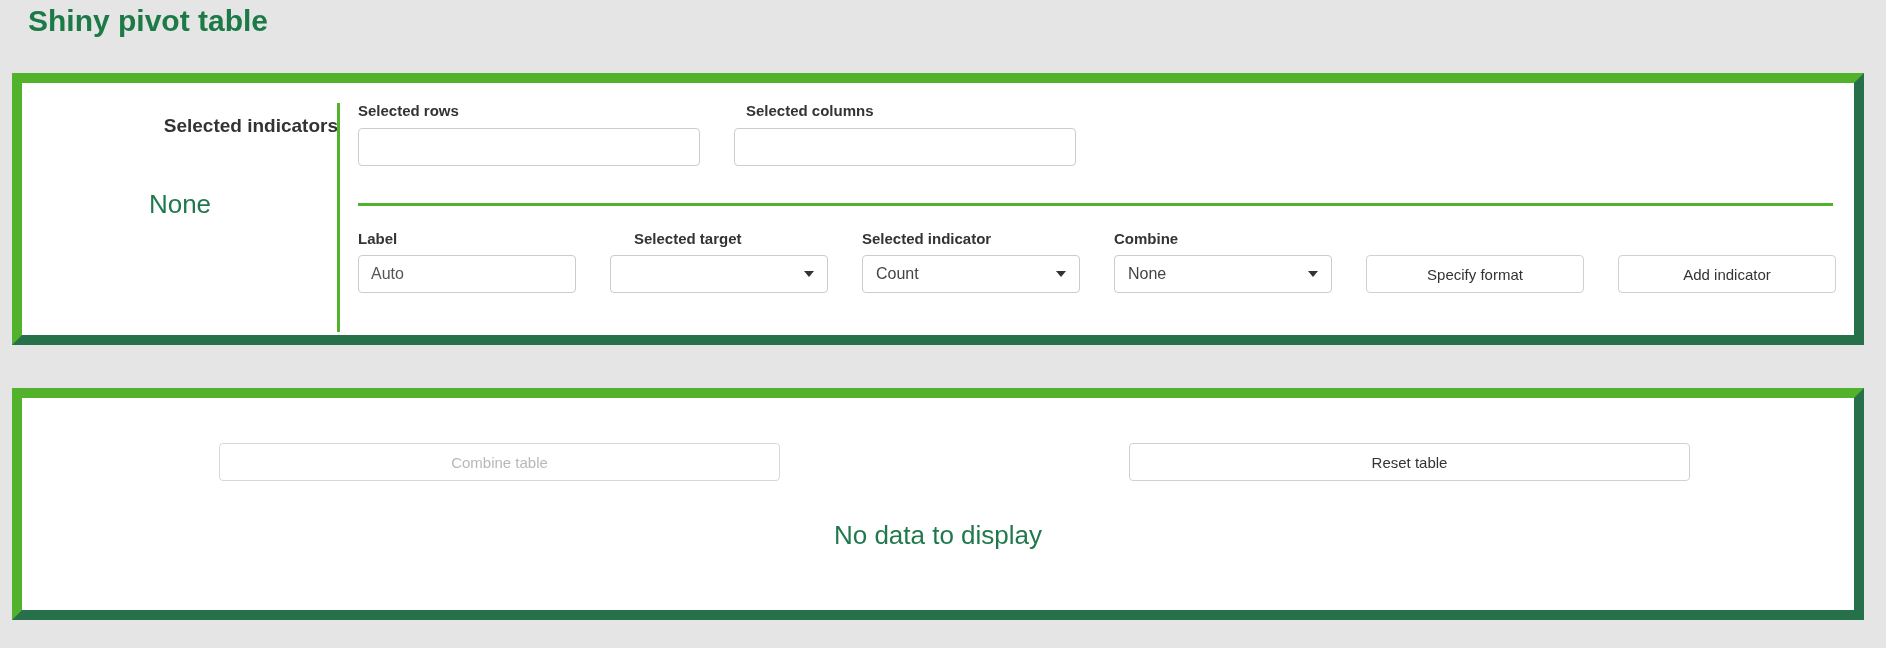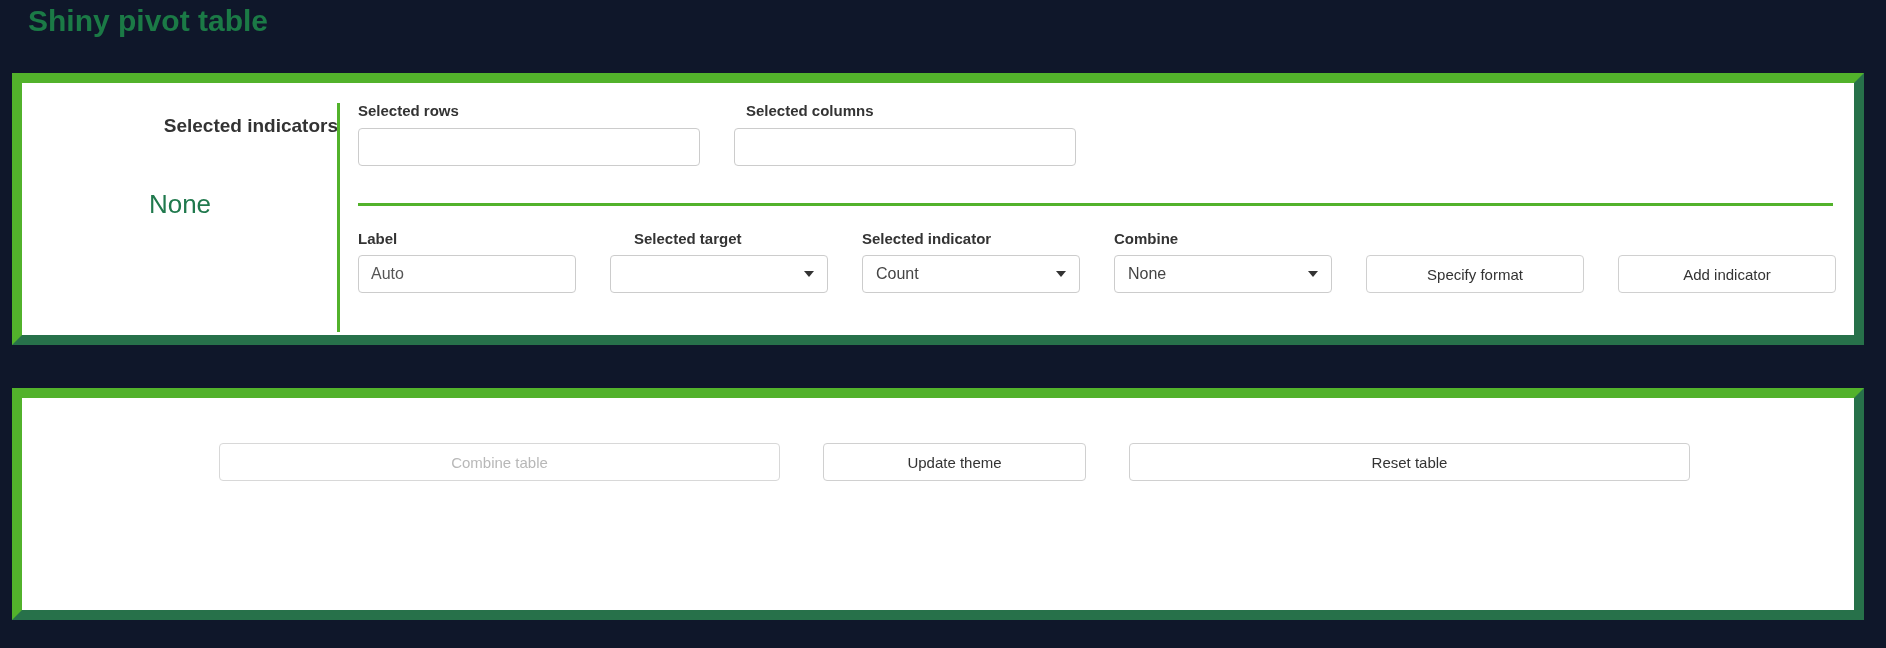--- a/index.html
+++ b/index.html
@@ -1,17 +1,17 @@
 <!DOCTYPE html>
 <html><head>
 <meta charset="utf-8">
 <style>
   html,body { margin:0; padding:0; background:#ffffff; }
   .page {
-    position:relative; width:1886px; height:648px; background:#0f172a;
+    position:relative; width:1886px; height:648px; background:#e5e5e5;
     font-family:"Liberation Sans", sans-serif; overflow:hidden;
   }
   .page-title {
     position:absolute; left:28px; top:4px;
     font-size:30px; font-weight:bold; color:#1b7a46;
   }
   .panel {
     position:absolute; left:12px; width:1852px; background:#ffffff;
     border:10px solid; border-color:#52b22b #27714a #27714a #52b22b;
     box-sizing:border-box;
@@ -122,18 +122,18 @@
       <span class="caret"></span>
     </div>
 
     <button class="btn btn-specify">Specify format</button>
     <button class="btn btn-add">Add indicator</button>
   </div>
 
   <div class="panel panel-table">
 
     <button class="btn btn-display" disabled="">Combine table</button>
-    <button class="btn btn-update">Update theme</button>
     <button class="btn btn-reset">Reset table</button>
 
+    <div class="empty-msg">No data to display</div>
   </div>
 
 </div>
 
 </body></html>

